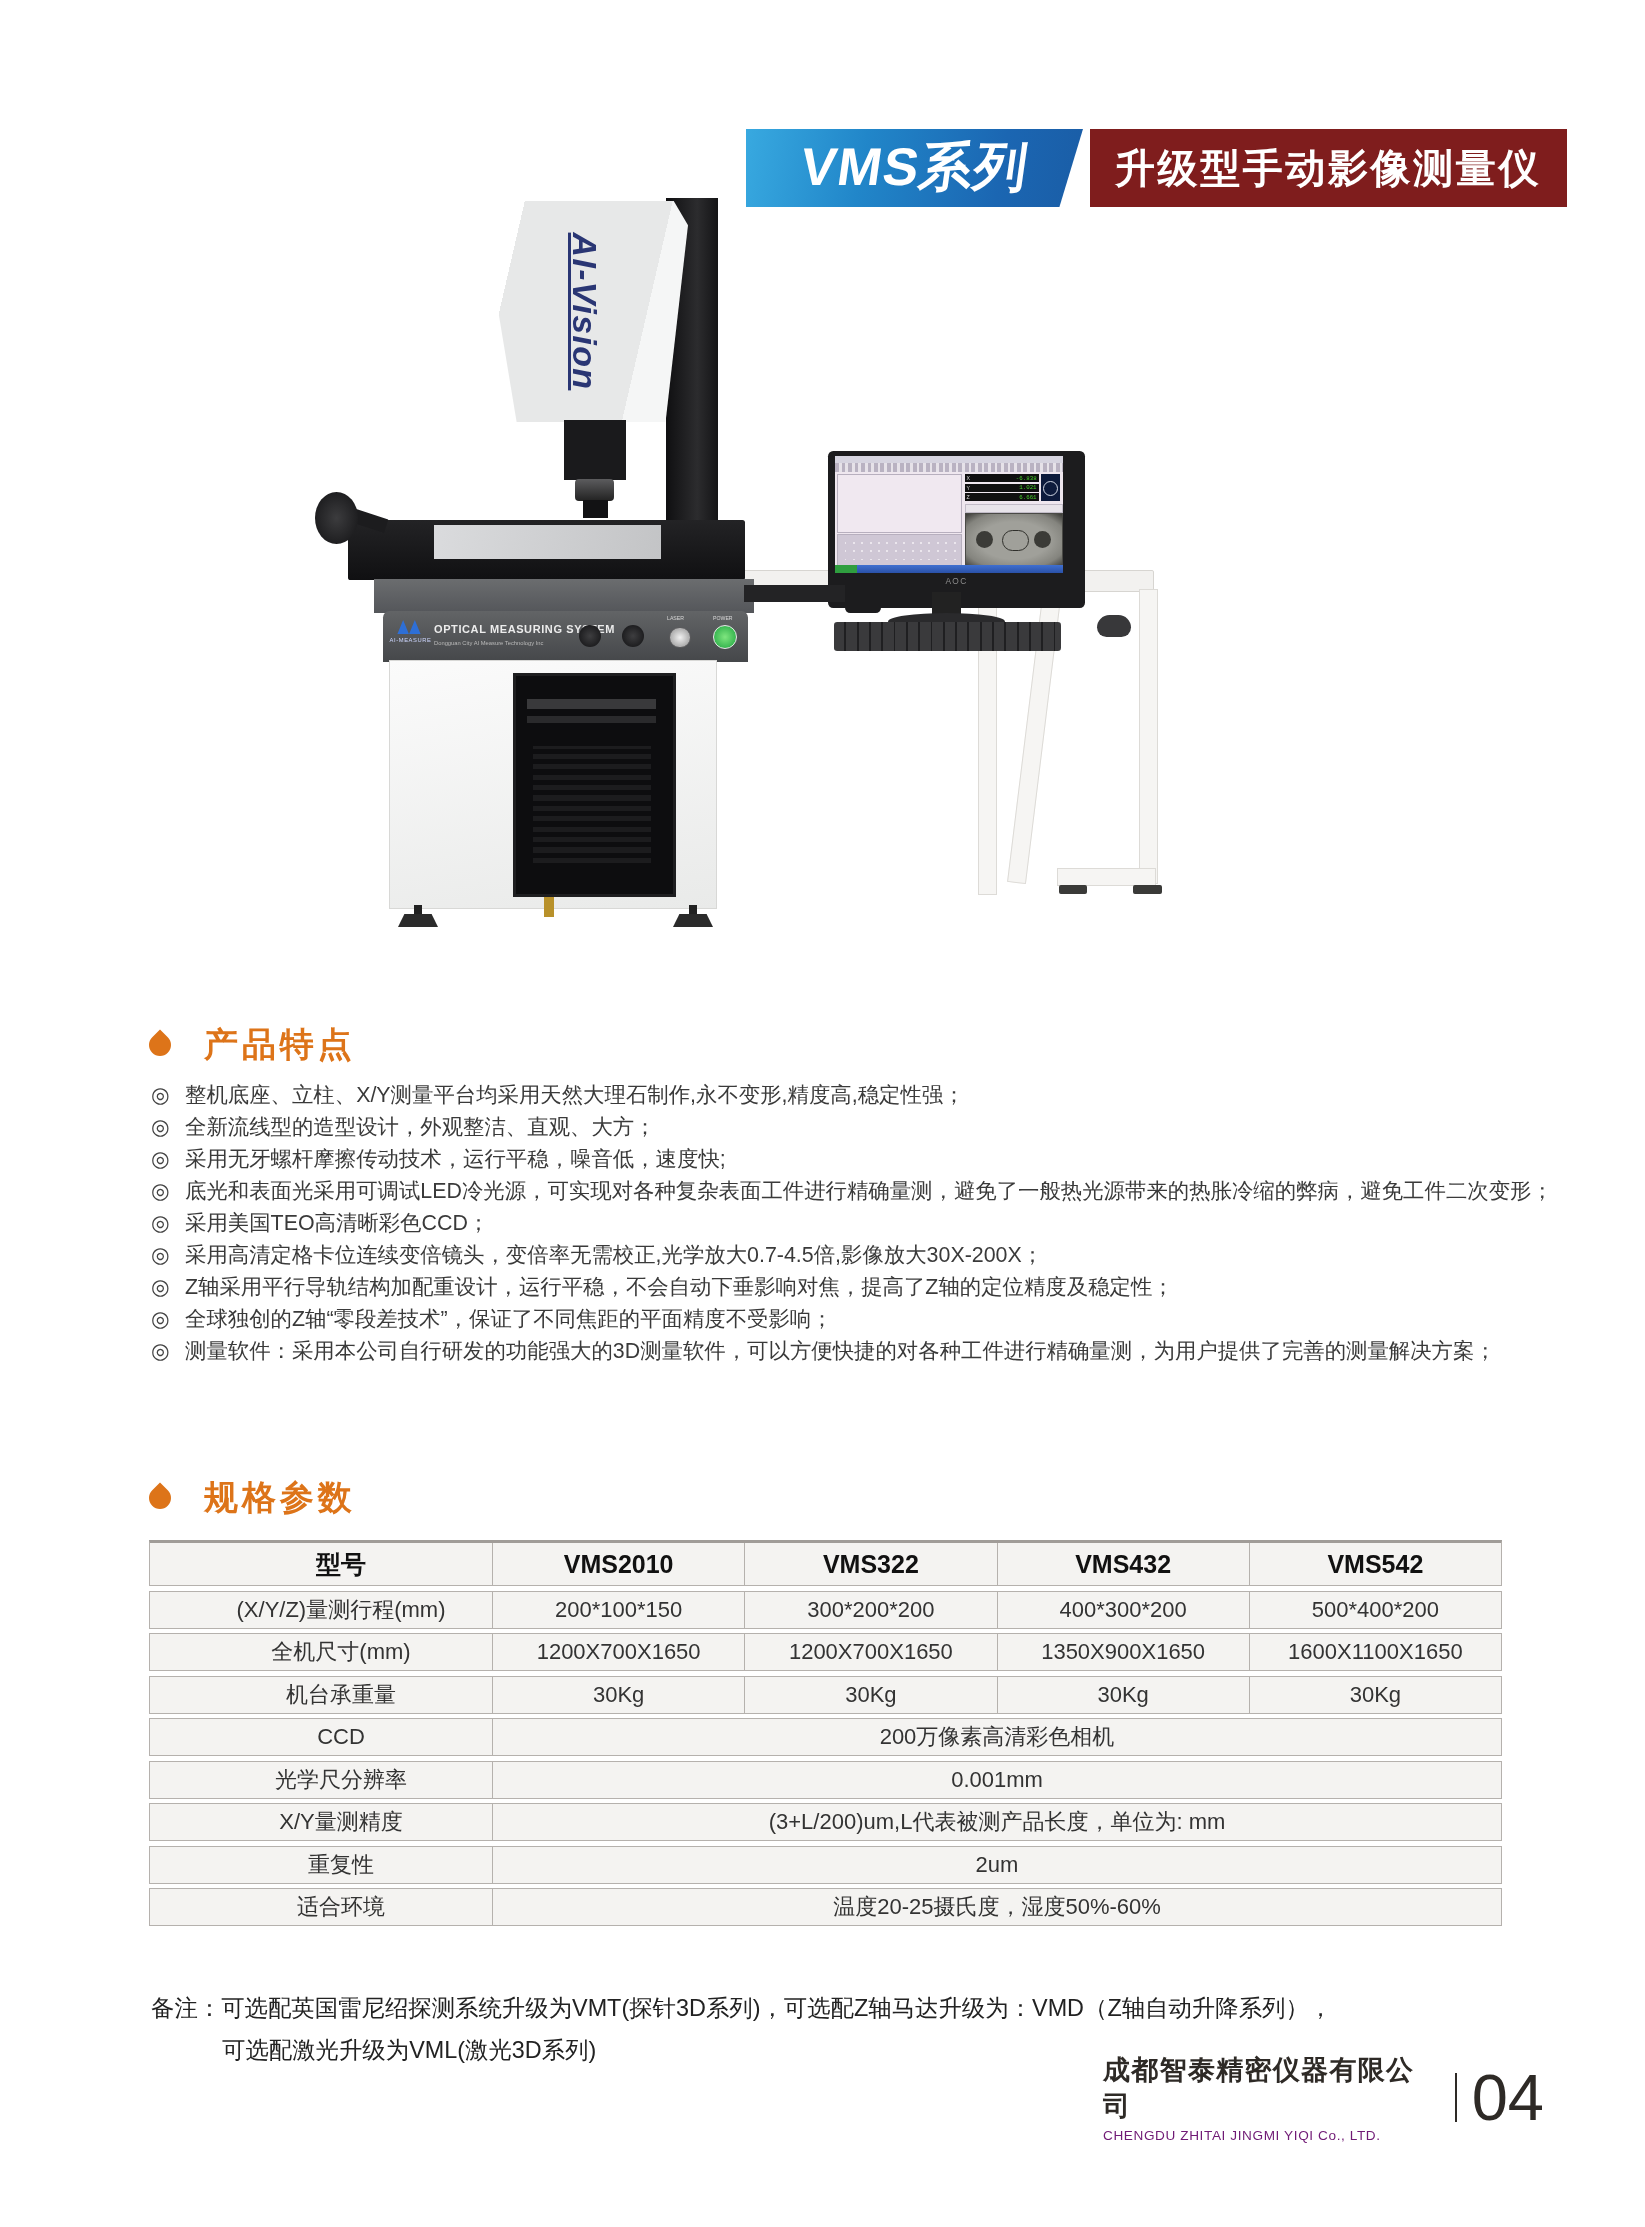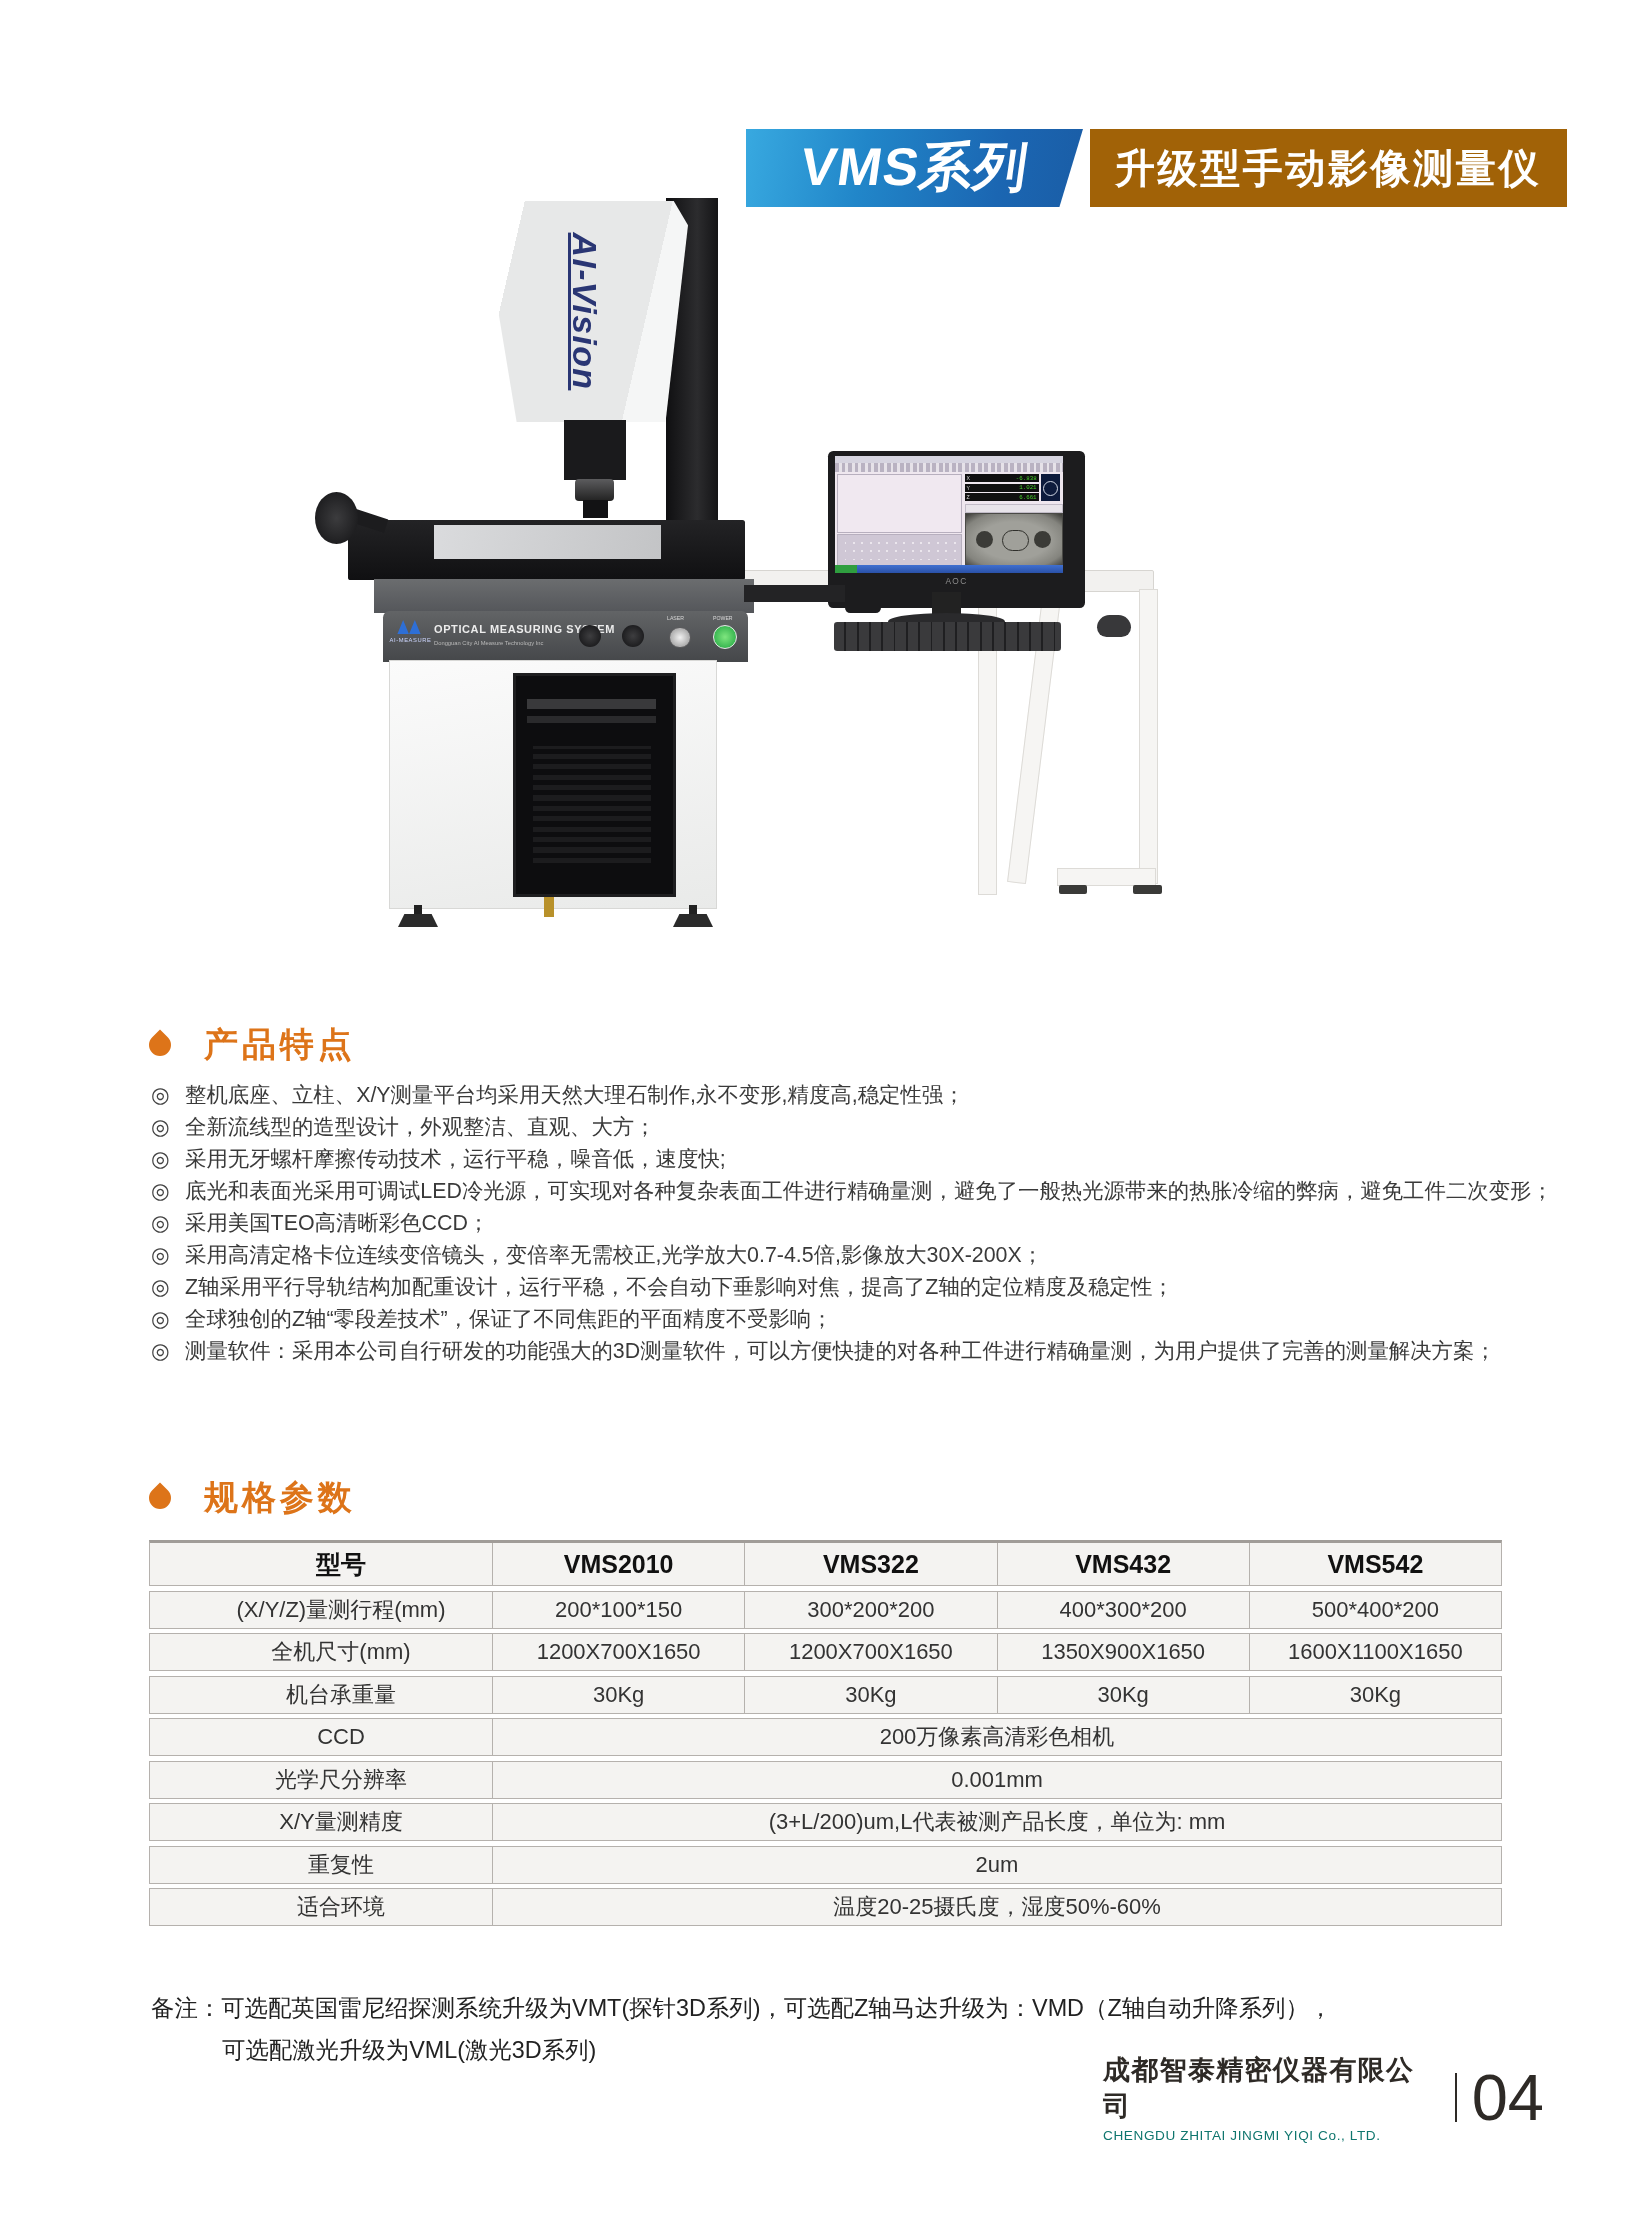--- a/index.html
+++ b/index.html
@@ -5,21 +5,21 @@
   html,body{margin:0;padding:0;background:#fff;}
   .page{position:relative;width:1646px;height:2227px;background:#ffffff;overflow:hidden;
         font-family:"Liberation Sans","DejaVu Sans",sans-serif;color:#333;}
 
   
   .hdr{position:absolute;top:129px;left:746px;height:78px;display:flex;}
   .hdr-blue{width:337px;height:78px;display:flex;align-items:center;justify-content:center;
             background:linear-gradient(100deg,#38a9e0 0%,#2186c9 35%,#1b66b2 75%,#1a5da6 100%);
             clip-path:polygon(0 0,100% 0,93% 100%,0 100%);}
   .hdr-blue span{font-size:53px;font-weight:900;color:#fff;transform:skewX(-8deg);letter-spacing:1.3px;}
-  .hdr-gray{width:477px;height:78px;margin-left:6.5px;background:#a16207;display:flex;
+  .hdr-gray{width:477px;height:78px;margin-left:6.5px;background:#7f1d1d;display:flex;
             align-items:center;justify-content:center;}
   .hdr-gray span{font-size:40px;font-weight:600;color:#fff;letter-spacing:2.6px;}
 
   
   .photo{position:absolute;left:286px;top:188px;width:870px;height:746px;}
   .photo *{position:absolute;}
 
   .desk-top{left:389px;top:382px;width:477px;height:19.5px;background:#f2f1ef;border:1.3px solid #d7d5d1;border-radius:1.9px;z-index:1;}
   .desk-leg-mid{left:692px;top:401px;width:17px;height:304px;background:#f6f5f3;border:1.3px solid #dddbd7;z-index:1;}
   .desk-frame{left:753px;top:401px;width:120px;height:308px;z-index:1;}
@@ -127,21 +127,21 @@
   .trow.thead .tcell{font-size:25px;font-weight:bold;color:#111;}
   .tcell.spanall{flex:1;}
 
   .note{position:absolute;left:151px;top:1987px;width:1363px;font-size:23.4px;color:#222;line-height:42px;}
   .note .l2{margin-left:71px;}
 
   
   .footer{position:absolute;top:2052px;left:1103px;width:441px;display:flex;align-items:center;justify-content:flex-end;}
   .f-co{text-align:left;}
   .f-cn{font-size:27px;font-weight:bold;color:#2e2a26;letter-spacing:1.3px;}
-  .f-en{font-size:13.6px;color:#0f766e;letter-spacing:0.6px;margin-top:3.9px;}
+  .f-en{font-size:13.6px;color:#701a75;letter-spacing:0.6px;margin-top:3.9px;}
   .f-div{width:2.6px;height:49px;background:#2e2a26;margin:0 14.3px;}
   .f-pg{font-size:65px;color:#2e2a26;line-height:1;}
 </style>
 </head>
 <body>
 
 <div class="page">
 
   <div class="hdr">
     <div class="hdr-blue">

